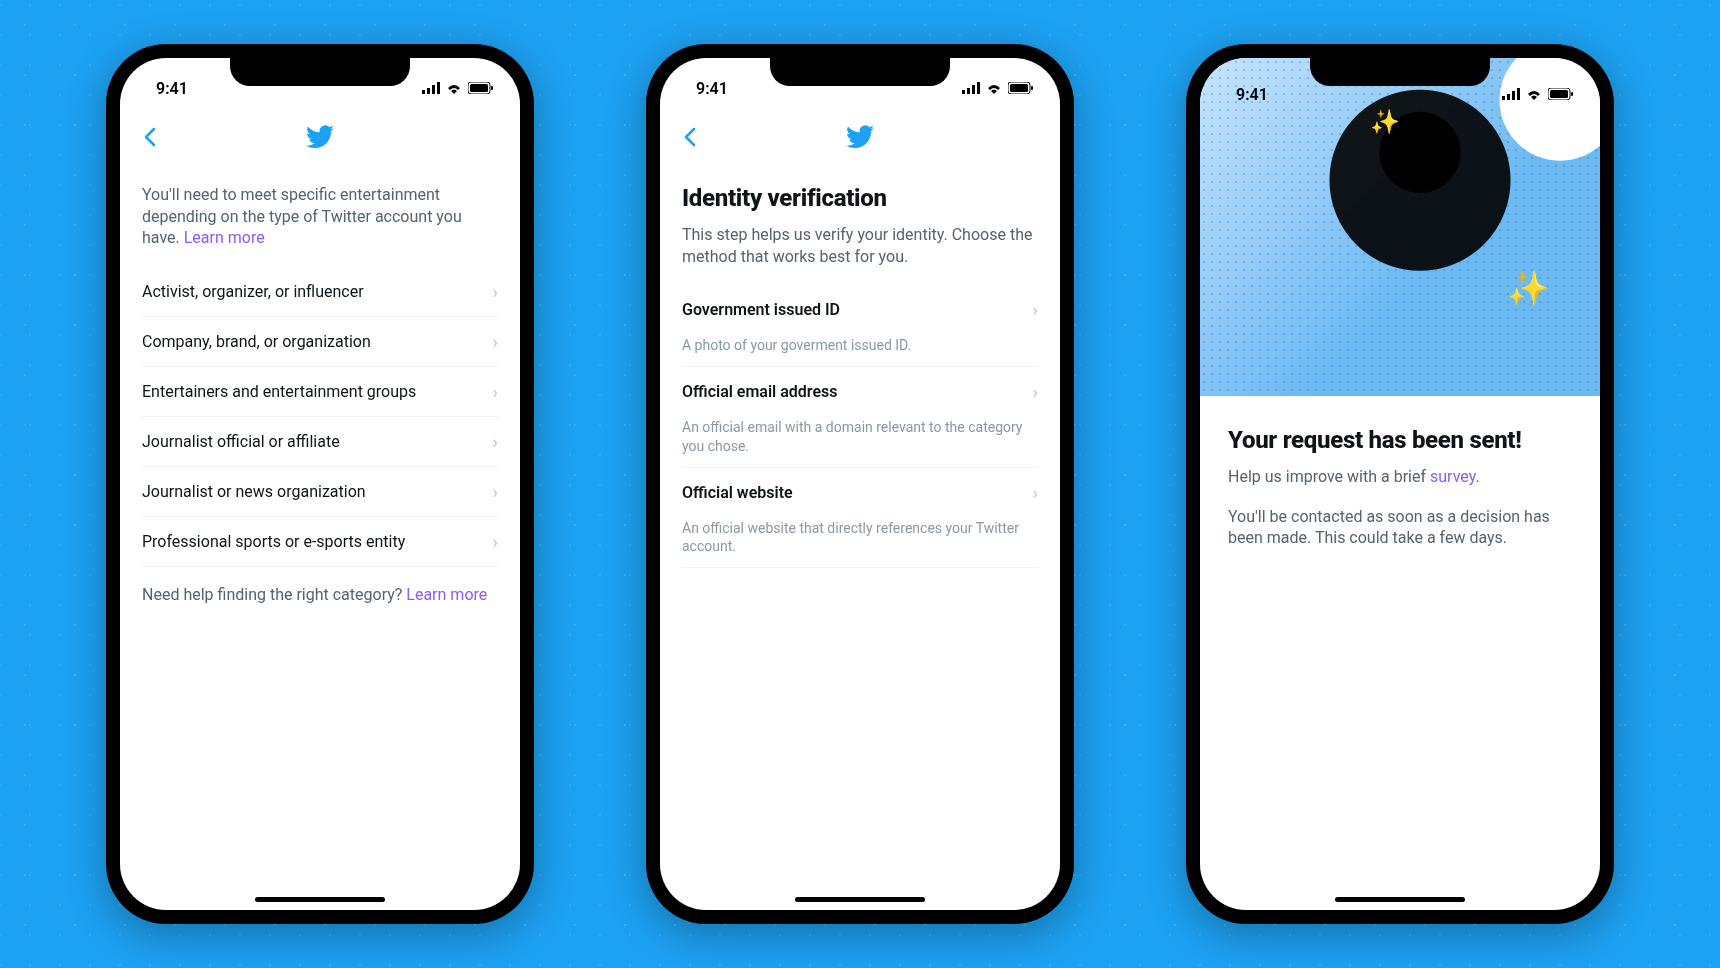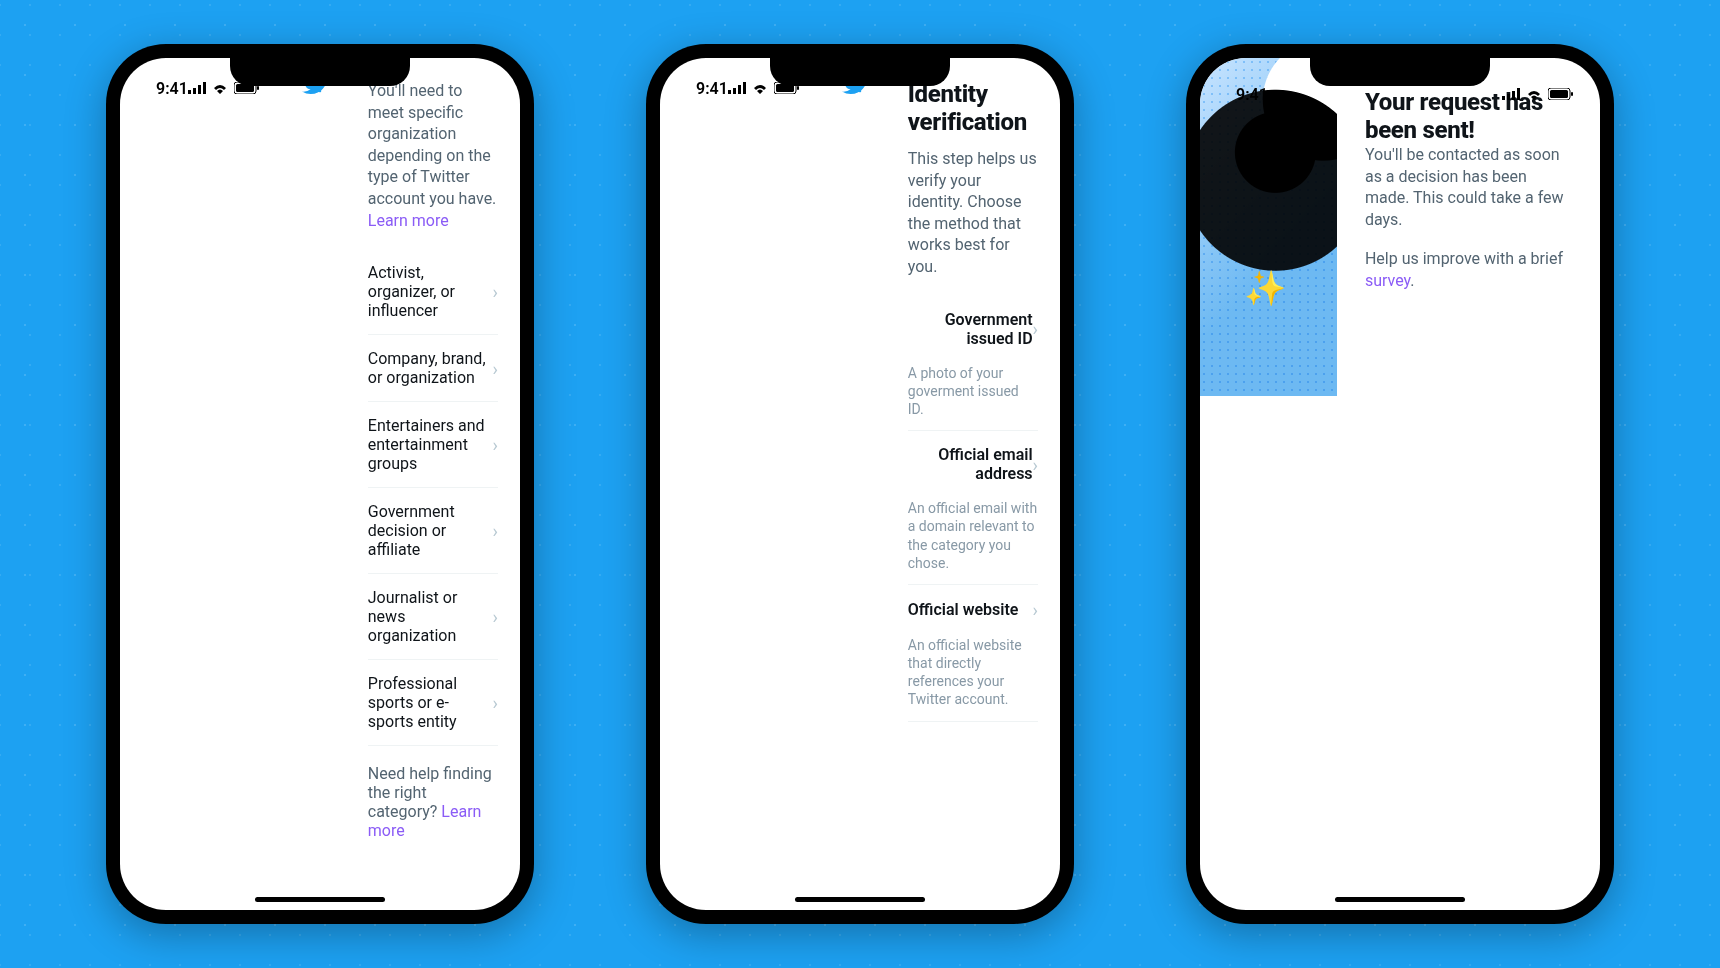--- a/index.html
+++ b/index.html
@@ -28,20 +28,21 @@
     position: relative;
   }
   .screen {
     width: 100%;
     height: 100%;
     background: #fff;
     border-radius: 46px;
     overflow: hidden;
     position: relative;
     display: flex;
+    flex-direction: column;
   }
   .notch {
     position: absolute;
     top: 0;
     left: 50%;
     transform: translateX(-50%);
     width: 180px;
     height: 28px;
     background: #000;
     border-radius: 0 0 20px 20px;
@@ -166,20 +167,21 @@
     mix-blend-mode: multiply;
   }
   .sparkle { position: absolute; font-size: 24px; }
   .sparkle.a { top: 50px; left: 170px; }
   .sparkle.b { top: 210px; right: 50px; font-size: 34px; }
   .content3 { padding: 30px 28px 0 28px; }
   .title3 {
     font-size: 24px;
     font-weight: 800;
     color: #0f1419;
+    margin-bottom: 12px;
     letter-spacing: -0.3px;
   }
   .body3 { font-size: 16px; color: #536471; line-height: 1.35; margin-bottom: 18px; }
   .cta {
     width: 100%;
     height: 50px;
     background: #0f1419;
     color: #fff;
     border-radius: 28px;
     font-size: 18px;
@@ -228,37 +230,37 @@
           </svg>
         </span>
       <span class="twitter-logo">
         <svg width="28" height="24" viewBox="0 0 24 20">
             <path fill="#1DA1F2" d="M24 2.4a9.8 9.8 0 0 1-2.8.8A4.9 4.9 0 0 0 23.3.4a9.9 9.9 0 0 1-3.1 1.2A4.9 4.9 0 0 0 11.8 6a14 14 0 0 1-10.1-5.1 4.9 4.9 0 0 0 1.5 6.6A4.9 4.9 0 0 1 1 6.9v.1a4.9 4.9 0 0 0 4 4.8 5 5 0 0 1-2.2.1 4.9 4.9 0 0 0 4.6 3.4A9.9 9.9 0 0 1 0 17.3 14 14 0 0 0 7.5 19.5c9.1 0 14-7.5 14-14v-.6A10 10 0 0 0 24 2.4z"></path>
           </svg>
       </span>
     </div>
     <div class="content">
       <p class="subtitle">
-        <span>You'll need to meet specific organization depending on the type of Twitter account you have. </span><a class="link">Learn more</a>
+        <span>You'll need to meet specific entertainment depending on the type of Twitter account you have. </span><a class="link">Learn more</a>
       </p>
       <div class="list">
         <div class="row">
             <span class="row-label">Activist, organizer, or influencer</span>
             <span class="chevron">›</span>
           </div>
         <div class="row">
             <span class="row-label">Company, brand, or organization</span>
             <span class="chevron">›</span>
           </div>
         <div class="row">
             <span class="row-label">Entertainers and entertainment groups</span>
             <span class="chevron">›</span>
           </div>
         <div class="row">
-            <span class="row-label">Government decision or affiliate</span>
+            <span class="row-label">Journalist official or affiliate</span>
             <span class="chevron">›</span>
           </div>
         <div class="row">
             <span class="row-label">Journalist or news organization</span>
             <span class="chevron">›</span>
           </div>
         <div class="row">
             <span class="row-label">Professional sports or e-sports entity</span>
             <span class="chevron">›</span>
           </div>
@@ -371,20 +373,20 @@
       </div>
     </div>
     <div class="hero">
       <div class="halftone"></div>
       <div class="astronaut"></div>
       <span class="sparkle a">✨</span>
       <span class="sparkle b">✨</span>
     </div>
     <div class="content3">
       <h1 class="title3">Your request has been sent!</h1>
-      <p class="body3">You'll be contacted as soon as a decision has been made. This could take a few days.</p>
       <p class="body3">
         <span>Help us improve with a brief </span><a class="link">survey</a><span>.</span>
       </p>
+      <p class="body3">You'll be contacted as soon as a decision has been made. This could take a few days.</p>
     </div>
     <div class="home-indicator"></div>
   </div>
 </div>
 
 </body></html>

